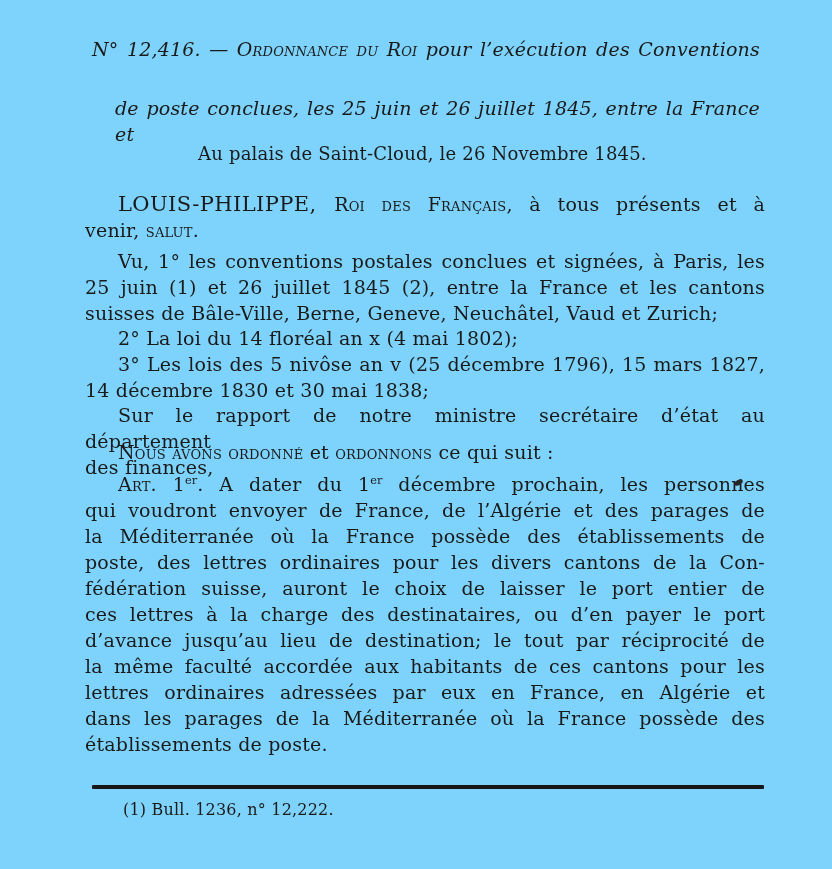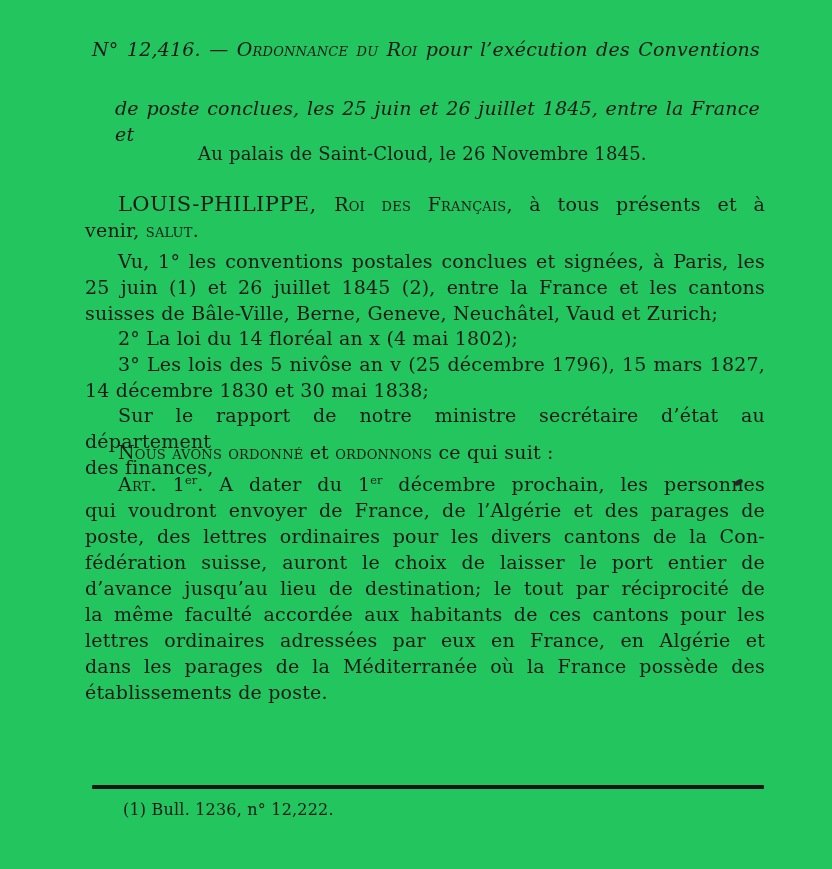--- a/index.html
+++ b/index.html
@@ -1,17 +1,17 @@
 <!DOCTYPE html>
 <html><head>
 <meta charset="utf-8">
 <style>
   html,body{margin:0;padding:0;background:#ffffff;}
   .page{
-    position:relative;width:832px;height:869px;background:#22c55e;
+    position:relative;width:832px;height:869px;background:#7dd3fc;
     font-family:"DejaVu Serif","Liberation Serif",serif;color:#1a1a1a;
     overflow:hidden;
   }
   .block{position:absolute;left:85px;width:680px;font-size:19px;line-height:26px;letter-spacing:.2px;}
   .heading{left:92px;width:668px;font-style:italic;}
   .hang{padding-left:23px;margin-top:33px;}
   .just{text-align:justify;text-align-last:justify;}
   .left{text-align:right;text-align-last:left;}
   .ind{text-indent:33px;margin-top:15px;}
   .ind2{text-indent:40px;}
@@ -61,22 +61,24 @@
     <div class="left">des finances,</div>
   </section>
 
   <section class="block" style="top:424px;">
     <div class="left ind"><span class="sc">Nous avons ordonné</span><span> et </span><span class="sc">ordonnons</span><span> ce qui suit :</span></div>
   </section>
 
   <section class="block" style="top:452px;">
     <div class="just ind"><span class="sc">Art.</span><span> 1</span><span class="sup">er</span><span>. A dater du 1</span><span class="sup">er</span><span> décembre prochain, les personnes</span></div>
     <div class="just">qui voudront envoyer de France, de l’Algérie et des parages de</div>
+    <div class="just">la Méditerranée où la France possède des établissements de</div>
     <div class="just">poste, des lettres ordinaires pour les divers cantons de la Con-</div>
     <div class="just">fédération suisse, auront le choix de laisser le port entier de</div>
+    <div class="just">ces lettres à la charge des destinataires, ou d’en payer le port</div>
     <div class="just">d’avance jusqu’au lieu de destination; le tout par réciprocité de</div>
     <div class="just">la même faculté accordée aux habitants de ces cantons pour les</div>
     <div class="just">lettres ordinaires adressées par eux en France, en Algérie et</div>
     <div class="just">dans les parages de la Méditerranée où la France possède des</div>
     <div class="left">établissements de poste.</div>
   </section>
 
 
   <div class="rule"></div>
 

